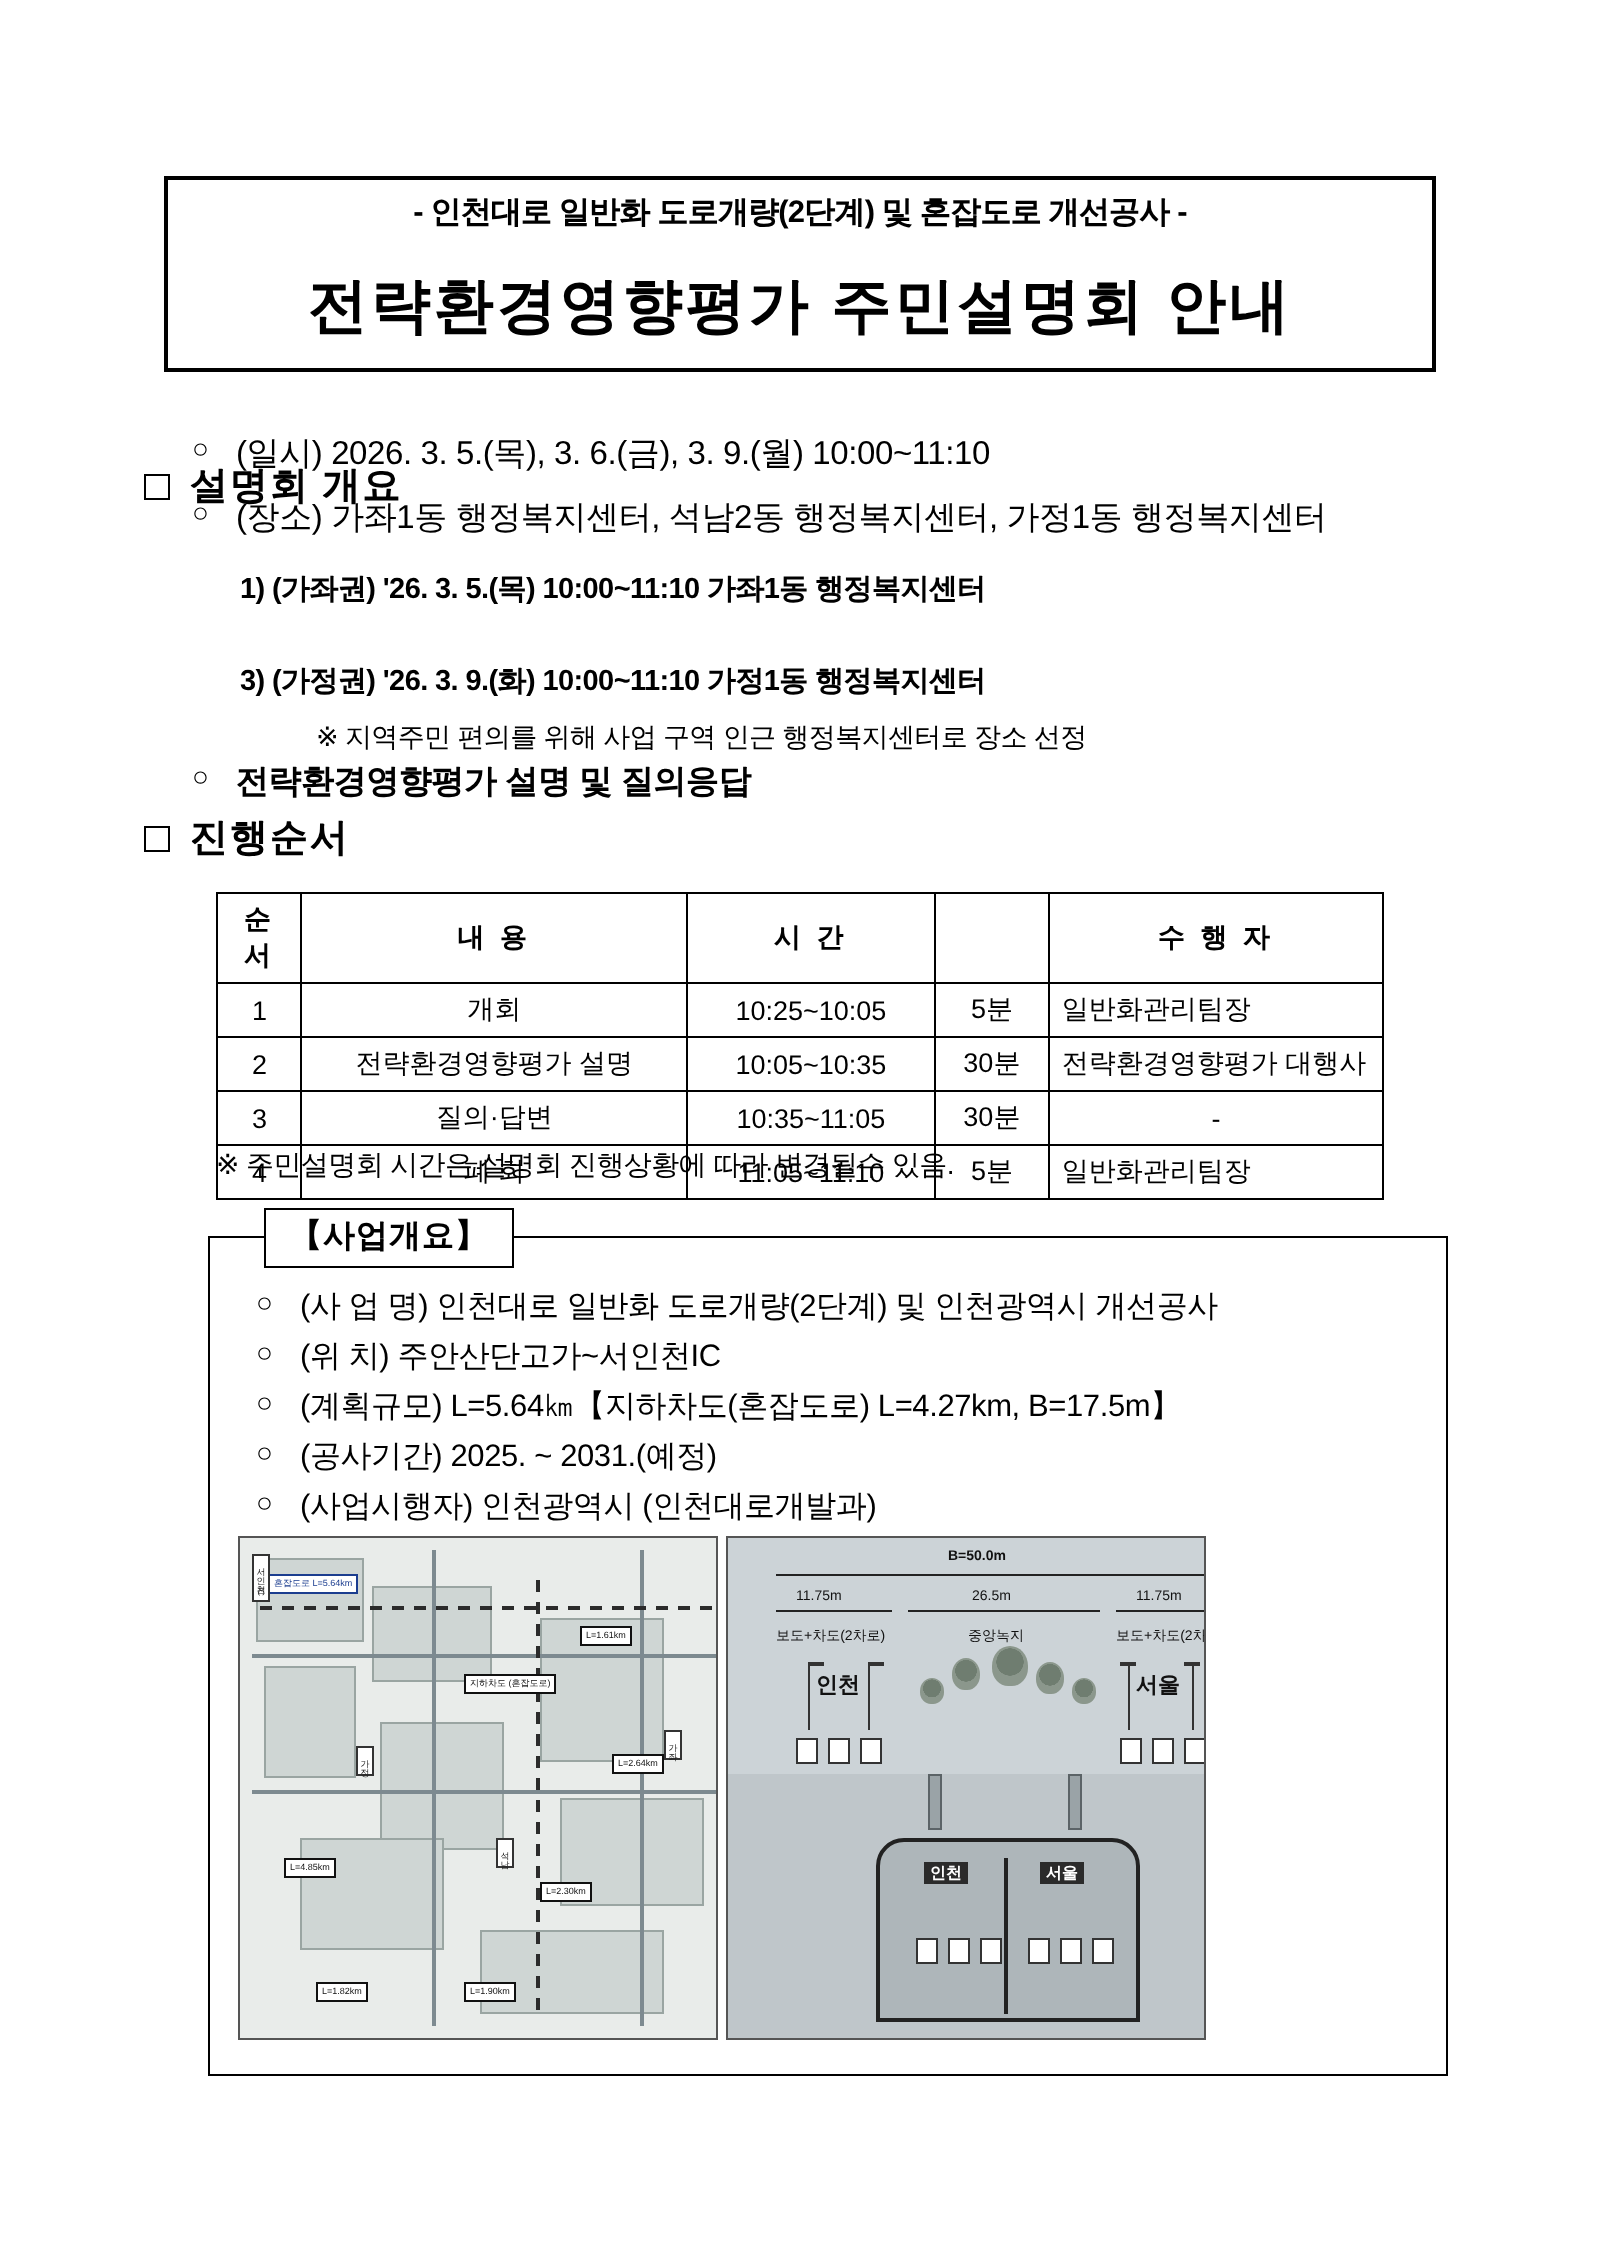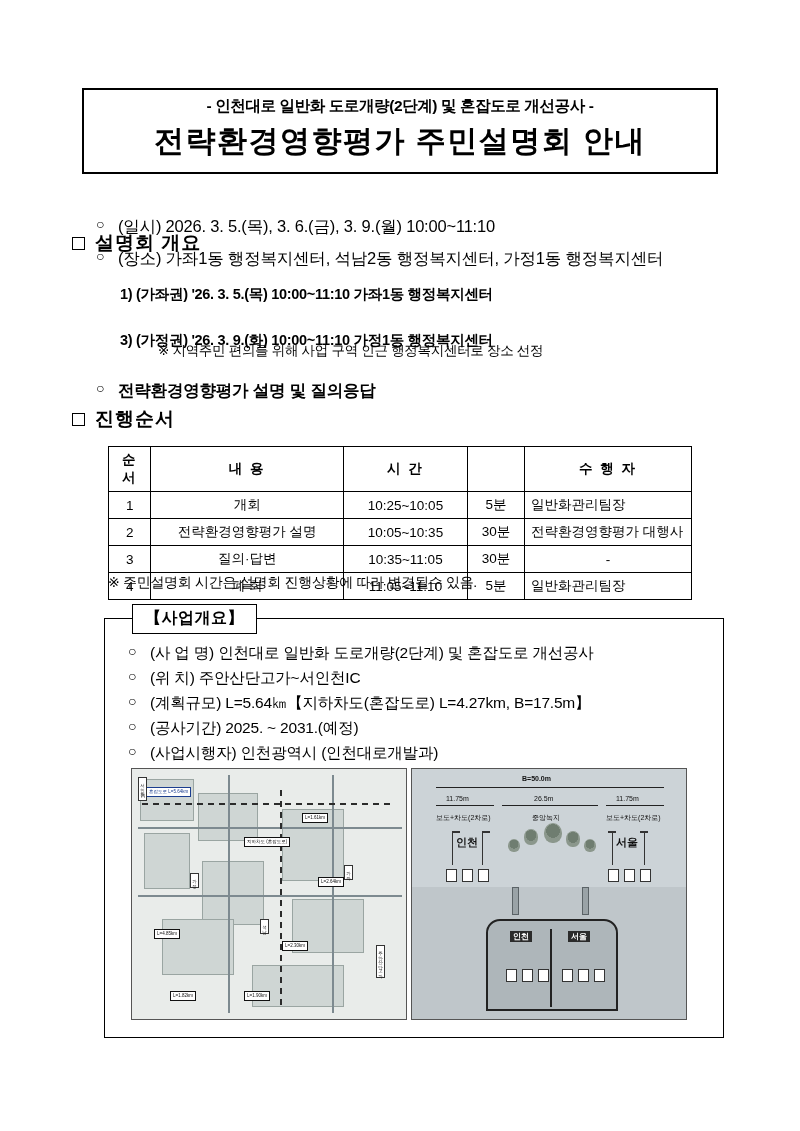--- a/index.html
+++ b/index.html
@@ -32,21 +32,21 @@
     border: 2px solid #000;
     box-sizing: border-box;
     padding: 6px 0 10px 0;
     text-align: center;
     background: #fff;
   }
   .title-sub {
     font-size: 15.5px;
     font-weight: bold;
     letter-spacing: -0.4px;
-    margin-bottom: 4px;
+    margin-bottom: 16px;
     white-space: nowrap;
   }
   .title-main {
     font-size: 30px;
     font-weight: bold;
     letter-spacing: 1.5px;
     white-space: nowrap;
   }
 
   
@@ -95,21 +95,21 @@
     letter-spacing: -0.3px;
     white-space: nowrap;
   }
   #sub-1 { left: 120px; top: 285px; }
   #sub-2 { left: 120px; top: 308px; }
   #sub-3 { left: 120px; top: 331px; }
 
   #note-place {
     position: absolute;
     left: 158px;
-    top: 342px;
+    top: 360px;
     font-size: 13.5px;
     letter-spacing: -0.3px;
     white-space: nowrap;
   }
   #line-content {
     position: absolute;
     left: 96px;
     top: 380px;
   }
 
@@ -185,23 +185,23 @@
   }
   #ol-1 { left: 128px; top: 643px; }
   #ol-2 { left: 128px; top: 668px; }
   #ol-3 { left: 128px; top: 693px; }
   #ol-4 { left: 128px; top: 718px; }
   #ol-5 { left: 128px; top: 743px; }
 
   
   .figures {
     position: absolute;
-    left: 131px;
+    left: 119px;
     top: 768px;
-    width: 556px;
+    width: 484px;
     height: 252px;
     display: flex;
     gap: 4px;
   }
   .fig {
     position: relative;
     border: 1px solid #555;
     box-sizing: border-box;
     overflow: hidden;
   }
@@ -402,21 +402,21 @@
     </table>
   </div>
 
   <div id="tbl-note">※ 주민설명회 시간은 설명회 진행상황에 따라 변경될수 있음.</div>
 
   <div class="outline-box"></div>
   <div class="outline-label">【사업개요】</div>
 
   <div class="ol-line" id="ol-1">
     <span class="o-mark">○</span>
-    <span>(사 업 명) 인천대로 일반화 도로개량(2단계) 및 혼잡도로 개선공사</span>
+    <span>(사 업 명) 인천대로 일반화 도로개량(2단계) 및 인천광역시 개선공사</span>
   </div>
   <div class="ol-line" id="ol-2">
     <span class="o-mark">○</span>
     <span>(위      치) 주안산단고가~서인천IC</span>
   </div>
   <div class="ol-line" id="ol-3">
     <span class="o-mark">○</span>
     <span>(계획규모) L=5.64㎞【지하차도(혼잡도로) L=4.27km, B=17.5m】</span>
   </div>
   <div class="ol-line" id="ol-4">

